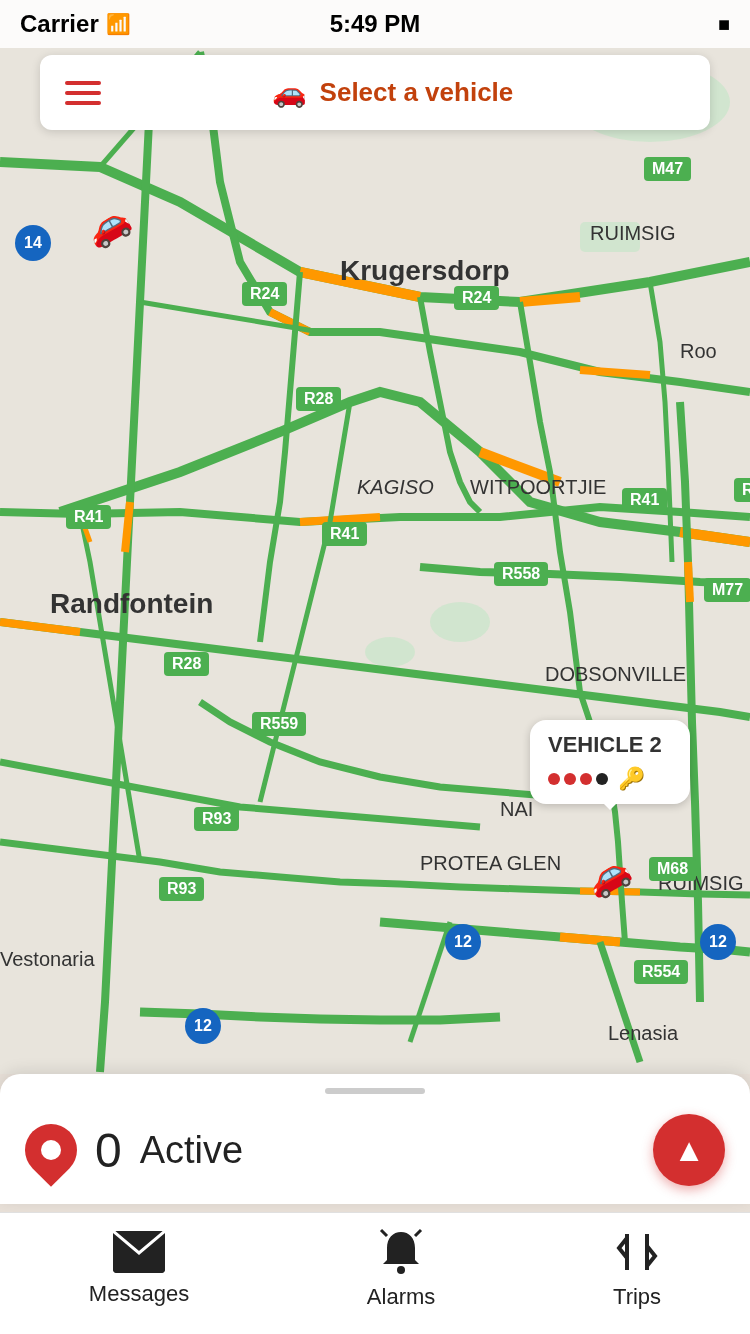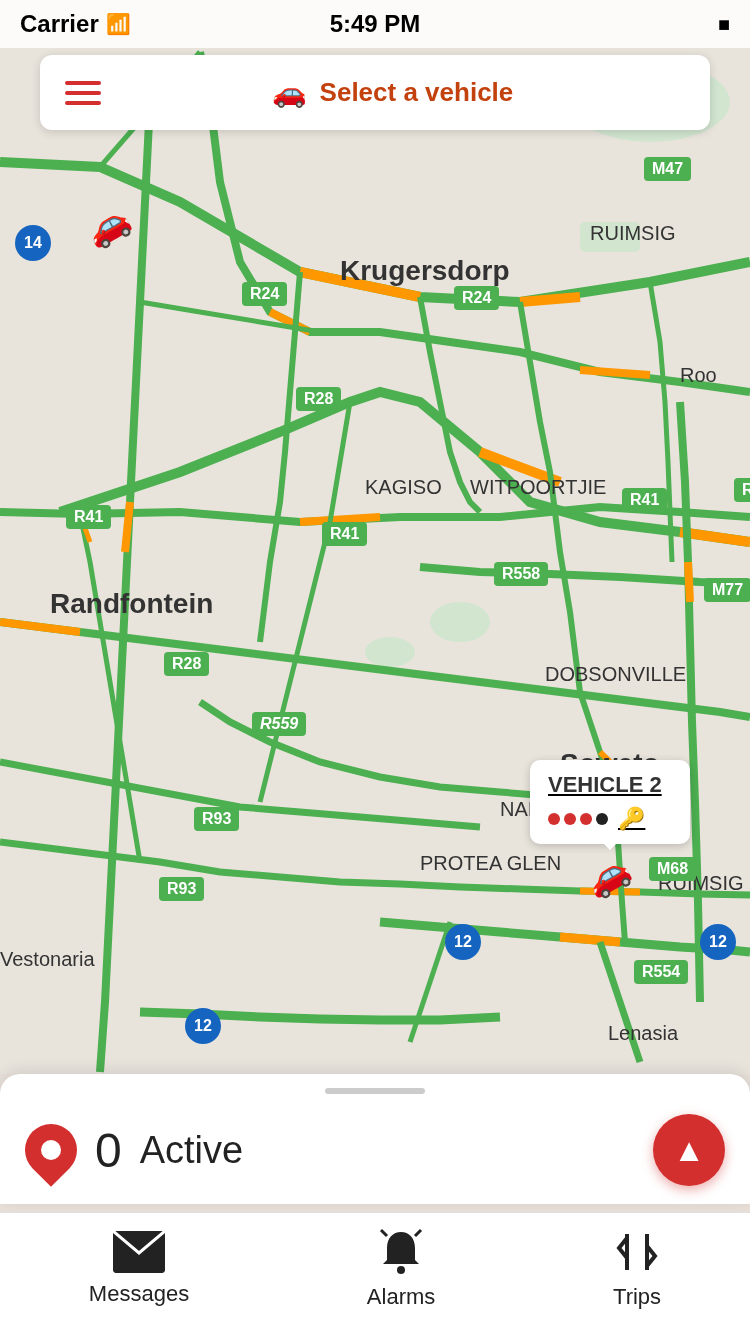--- a/index.html
+++ b/index.html
@@ -102,29 +102,28 @@
     }
     .header-text {
       color: #c2410c;
       font-size: 26px;
       font-weight: 600;
     }
 
     
     .vehicle-callout {
       position: absolute;
-      top: 760px;
+      top: 720px;
       right: 60px;
       background: white;
-      border-radius: 10px;
+      border-radius: 16px;
       padding: 12px 18px;
       z-index: 150;
       box-shadow: 0 2px 8px rgba(0,0,0,0.2);
       min-width: 160px;
-      text-decoration: underline;
     }
     .vehicle-callout::after {
       content: '';
       position: absolute;
       bottom: -12px;
       left: 50%;
       transform: translateX(-50%);
       border: 6px solid transparent;
       border-top-color: white;
     }
@@ -397,43 +396,43 @@
     <polyline points="450,920 440,950 430,980 420,1010 410,1040" stroke="#4CAF50" stroke-width="5" fill="none"></polyline>
 
     <line x1="200" y1="50" x2="100" y2="165" stroke="#4CAF50" stroke-width="5"></line>
     <polyline points="650,280 660,340 665,400 668,460 670,510 672,560" stroke="#4CAF50" stroke-width="5" fill="none"></polyline>
   </svg>
 
   
   <span class="place-name" style="left:535px; top:58px;">Muldersdrift</span>
   <span class="place-name" style="left:590px; top:222px;">RUIMSIG</span>
   <span class="place-name place-name-large" style="left:340px; top:255px;">Krugersdorp</span>
-  <span class="place-name" style="left:680px; top:340px;margin-top:24px;">Roo</span>
-  <span class="place-name" style="left:365px; top:476px;">KAGISO</span>
+  <span class="place-name" style="left:680px; top:340px;">Roo</span>
+  <span class="place-name" style="left:357px; top:476px;font-style:italic;">KAGISO</span>
   <span class="place-name" style="left:470px; top:476px;">WITPOORTJIE</span>
   <span class="place-name place-name-large" style="left:50px; top:588px;">Randfontein</span>
   <span class="place-name" style="left:545px; top:663px;">DOBSONVILLE</span>
   <span class="place-name place-name-large" style="left:560px; top:748px;">Soweto</span>
   <span class="place-name" style="left:500px; top:798px;">NAI</span>
   <span class="place-name" style="left:420px; top:852px;">PROTEA GLEN</span>
   <span class="place-name" style="left:658px; top:872px;">RUIMSIG</span>
   <span class="place-name" style="left:0px; top:948px;">Vestonaria</span>
   <span class="place-name" style="left:608px; top:1022px;">Lenasia</span>
 
   
   <div class="road-label" style="left:208px; top:282px;">R24</div>
   <div class="road-label" style="left:420px; top:286px;">R24</div>
   <div class="road-label" style="left:262px; top:387px;">R28</div>
   <div class="road-label" style="left:32px; top:505px;">R41</div>
   <div class="road-label" style="left:288px; top:522px;">R41</div>
   <div class="road-label" style="left:588px; top:488px;">R41</div>
   <div class="road-label" style="left:460px; top:562px;">R558</div>
   <div class="road-label" style="left:670px; top:578px;">M77</div>
   <div class="road-label" style="left:130px; top:652px;">R28</div>
-  <div class="road-label" style="left:218px; top:712px;font-style:italic;">R559</div>
+  <div class="road-label" style="left:218px; top:712px;">R559</div>
   <div class="road-label" style="left:160px; top:807px;">R93</div>
   <div class="road-label" style="left:125px; top:877px;">R93</div>
   <div class="road-label" style="left:615px; top:857px;">M68</div>
   <div class="road-label" style="left:600px; top:960px;">R554</div>
   <div class="road-label" style="left:700px; top:478px;">R24</div>
   <div class="road-label" style="left:610px; top:157px;">M47</div>
 
   
   <div class="road-label-blue" style="position:absolute; left:15px; top:225px;">14</div>
   <div class="road-label-blue" style="position:absolute; left:445px; top:924px;">12</div>

